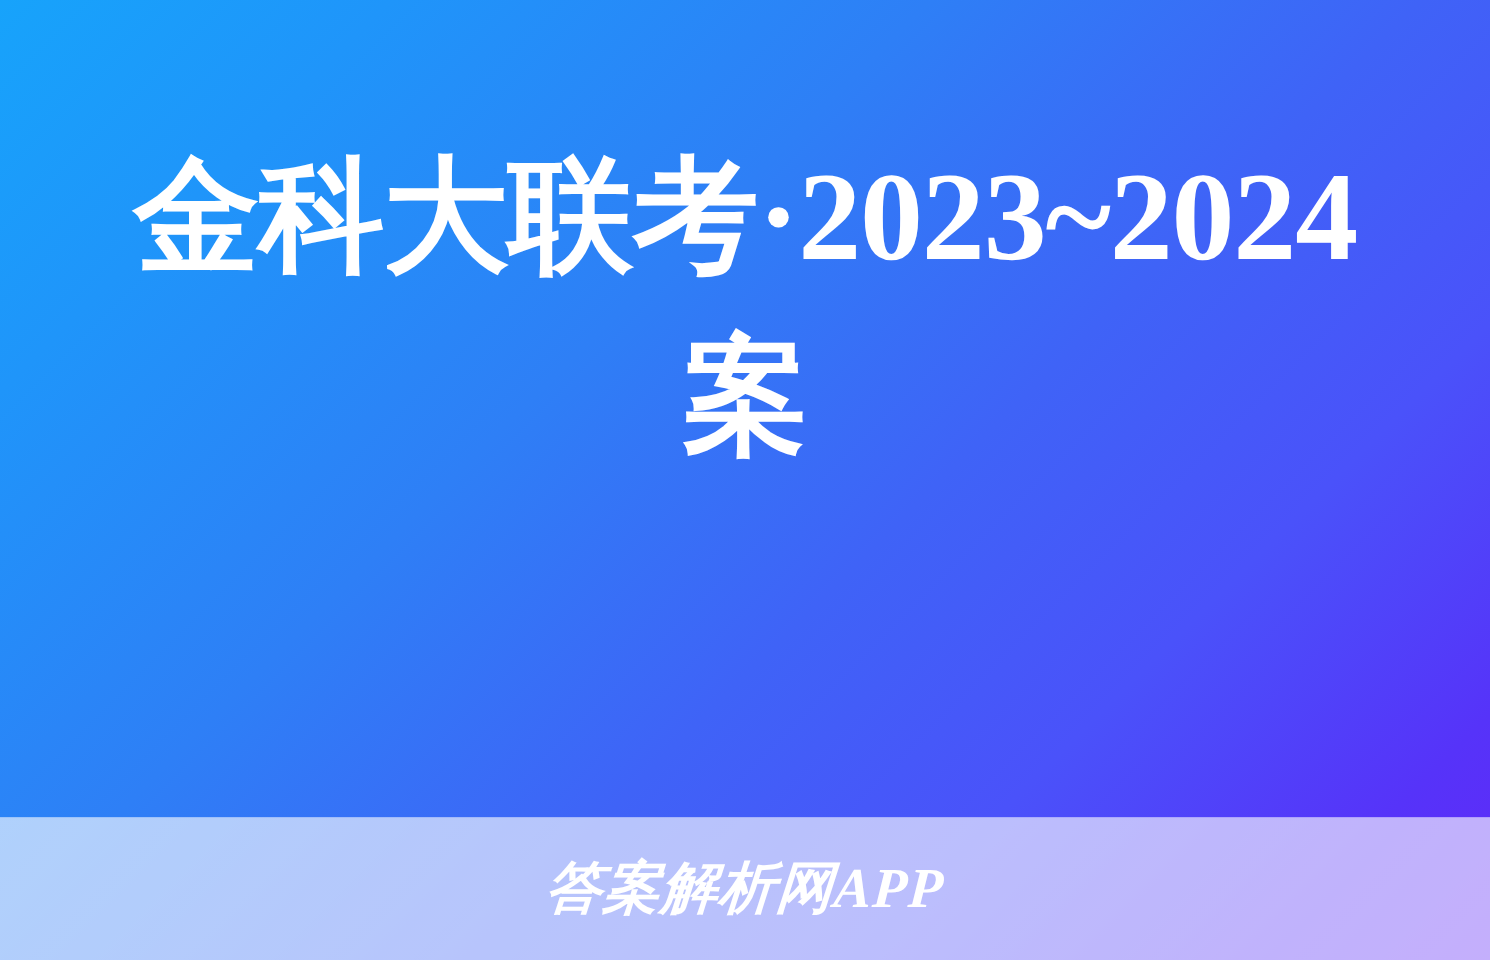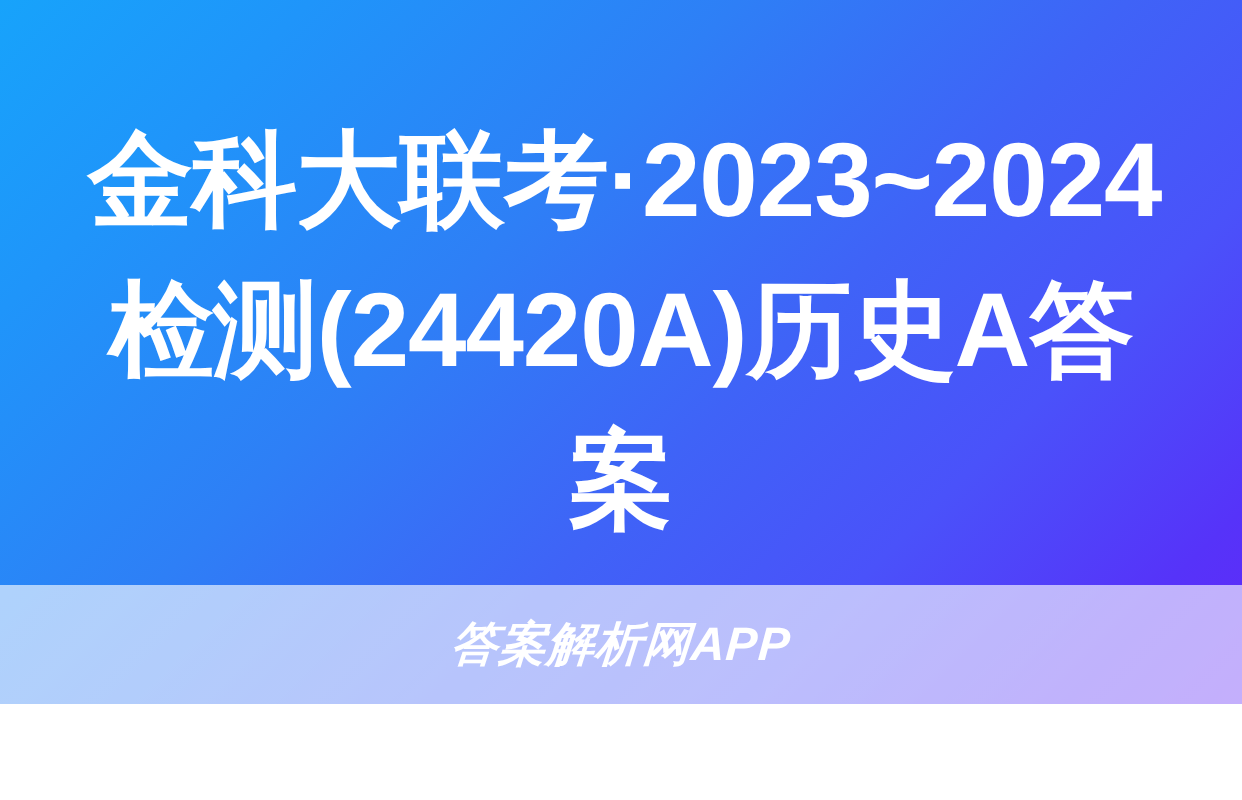--- a/index.html
+++ b/index.html
@@ -5,23 +5,23 @@
 <style>
   html, body {
     margin: 0;
     padding: 0;
     background: #ffffff;
   }
 
   #card {
     position: relative;
     width: 1242px;
-    height: 704px;
+    height: 800px;
     overflow: hidden;
-    font-family: Liberation Sans, sans-serif;
+    font-family: Liberation Serif, serif;
     
     background-image: linear-gradient(135deg,
         #17a3fb 0%,
         #1f95fa 16%,
         #2e7ff6 38%,
         #3f63f7 58%,
         #4a52fa 74%,
         #5633f9 90%,
         #6128f8 100%);
   }
@@ -85,21 +85,20 @@
     transform: skewX(-4deg);
   }
 </style>
 </head>
 <body>
 
 <div id="card">
 
   <div id="title-block">
     <span class="title-line">金科大联考·2023~2024</span>
-    <span class="title-line">检测(24420A)历史A答</span>
     <span class="title-line">案</span>
   </div>
 
   <div id="watermark-bar">
     <span id="watermark-text">答案解析网APP</span>
   </div>
 
 </div>
 
 </body></html>

